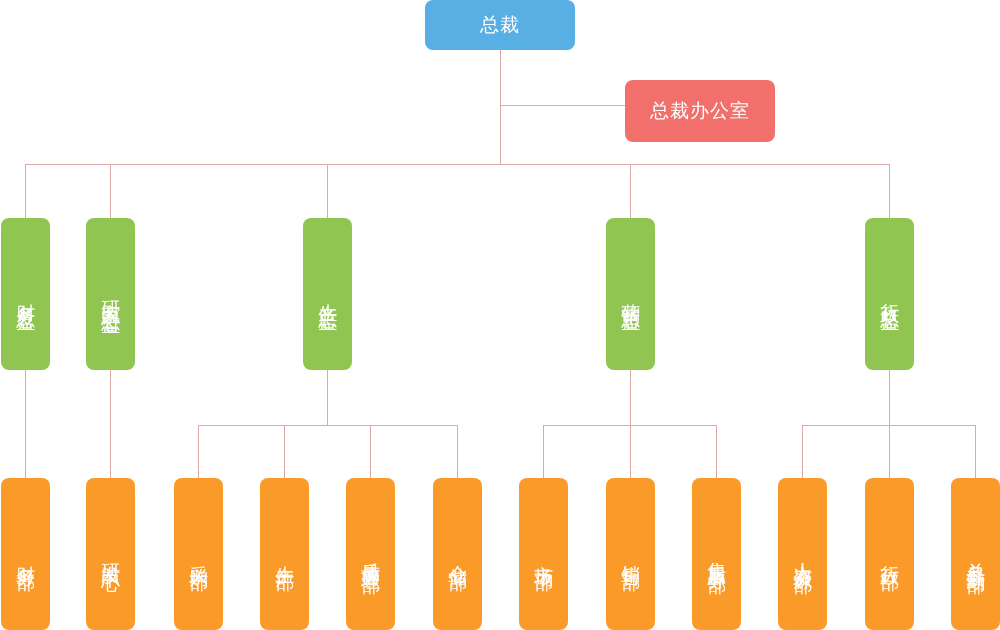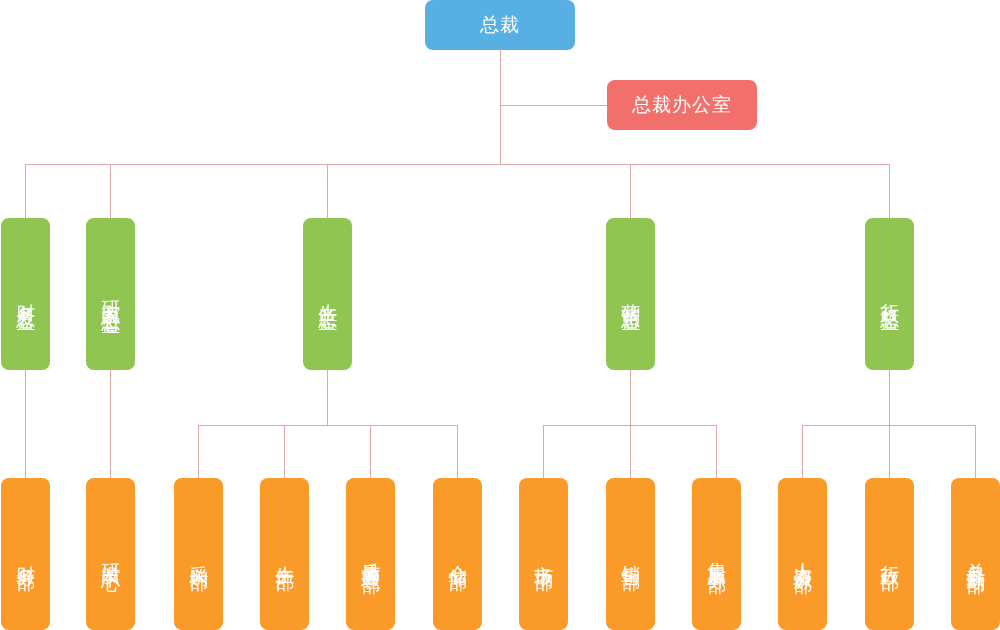--- a/index.html
+++ b/index.html
@@ -92,21 +92,21 @@
   <div class="line v" style="left:716px; top:425px; height:53px;"></div>
 
   <div class="line v" style="left:889px; top:370px; height:55px;"></div>
   <div class="line h" style="left:802px; top:425px; width:173px;"></div>
   <div class="line v" style="left:802px; top:425px; height:53px;"></div>
   <div class="line v" style="left:889px; top:425px; height:53px;"></div>
   <div class="line v" style="left:975px; top:425px; height:53px;"></div>
 
   <div class="node horiz ceo" style="left:425px; top:0px; width:150px; height:50px;">总裁</div>
 
-  <div class="node horiz office" style="left:607px; top:80px; width:150px; height:50px;">总裁办公室</div>
+  <div class="node horiz office" style="left:625px; top:80px; width:150px; height:62px;">总裁办公室</div>
 
   <div class="node vert director" style="left:1px; top:218px; width:49px; height:152px;">财务总监</div>
 
   <div class="node vert director" style="left:86px; top:218px; width:49px; height:152px;">研究中心总监</div>
 
   <div class="node vert director" style="left:303px; top:218px; width:49px; height:152px;">生产总监</div>
 
   <div class="node vert director" style="left:606px; top:218px; width:49px; height:152px;">营销总监</div>
 
   <div class="node vert director" style="left:865px; top:218px; width:49px; height:152px;">行政总监</div>

